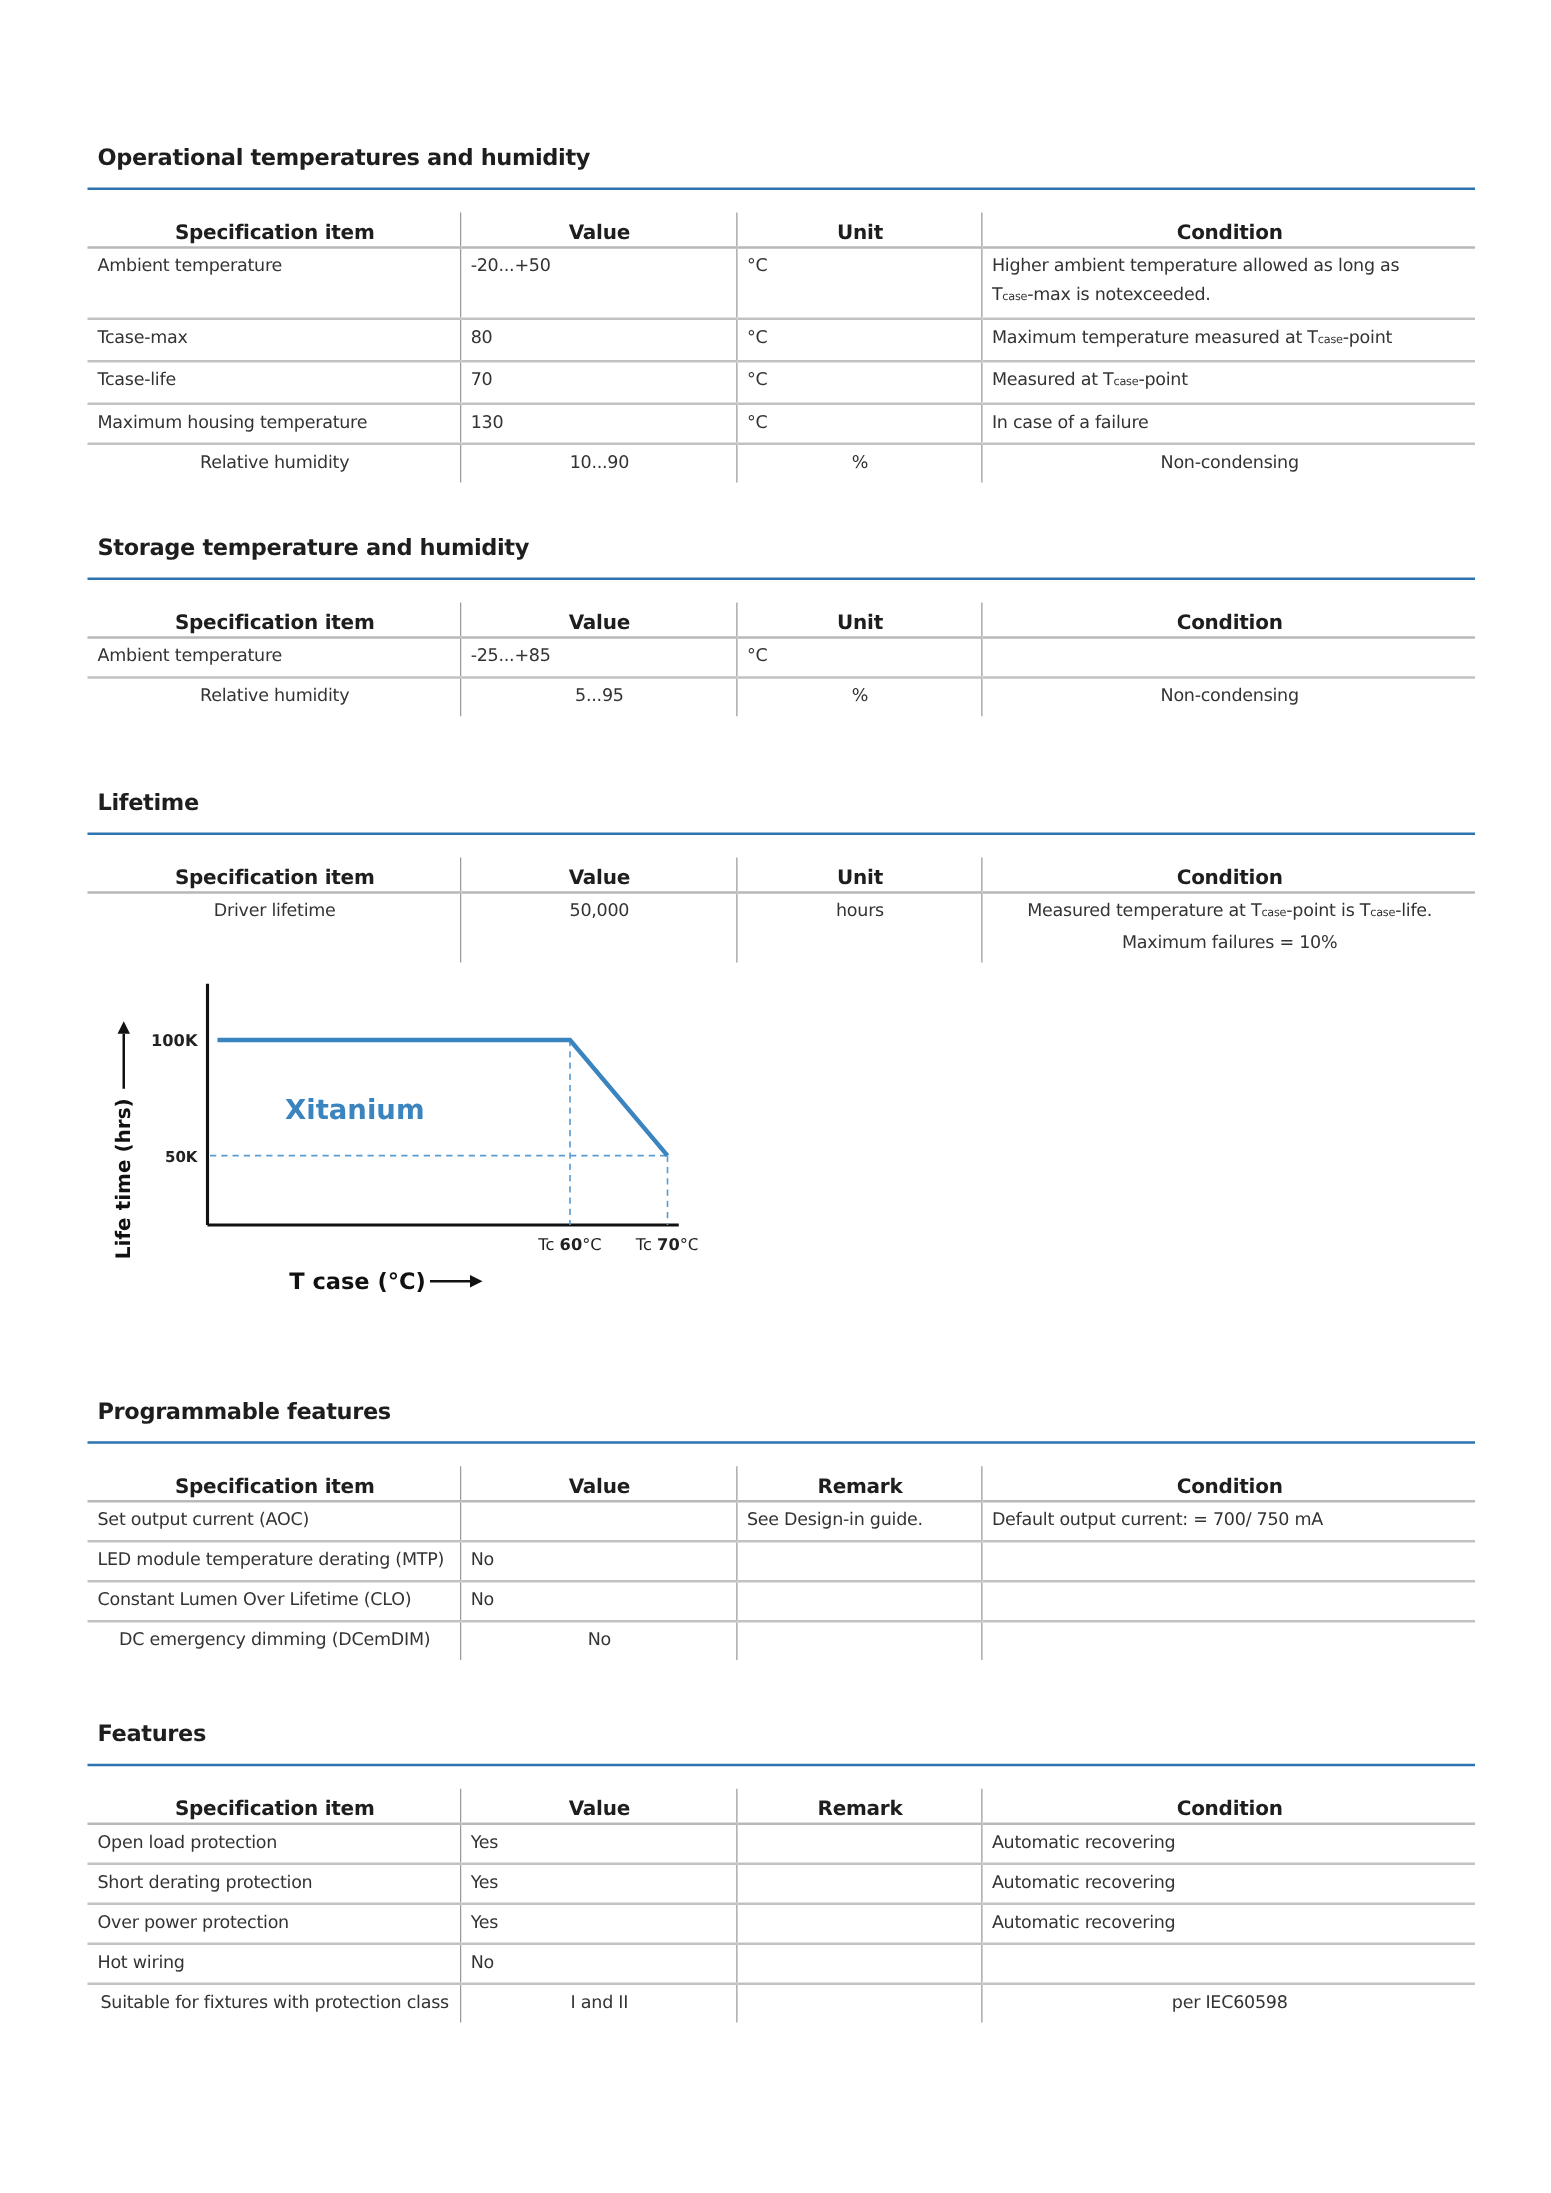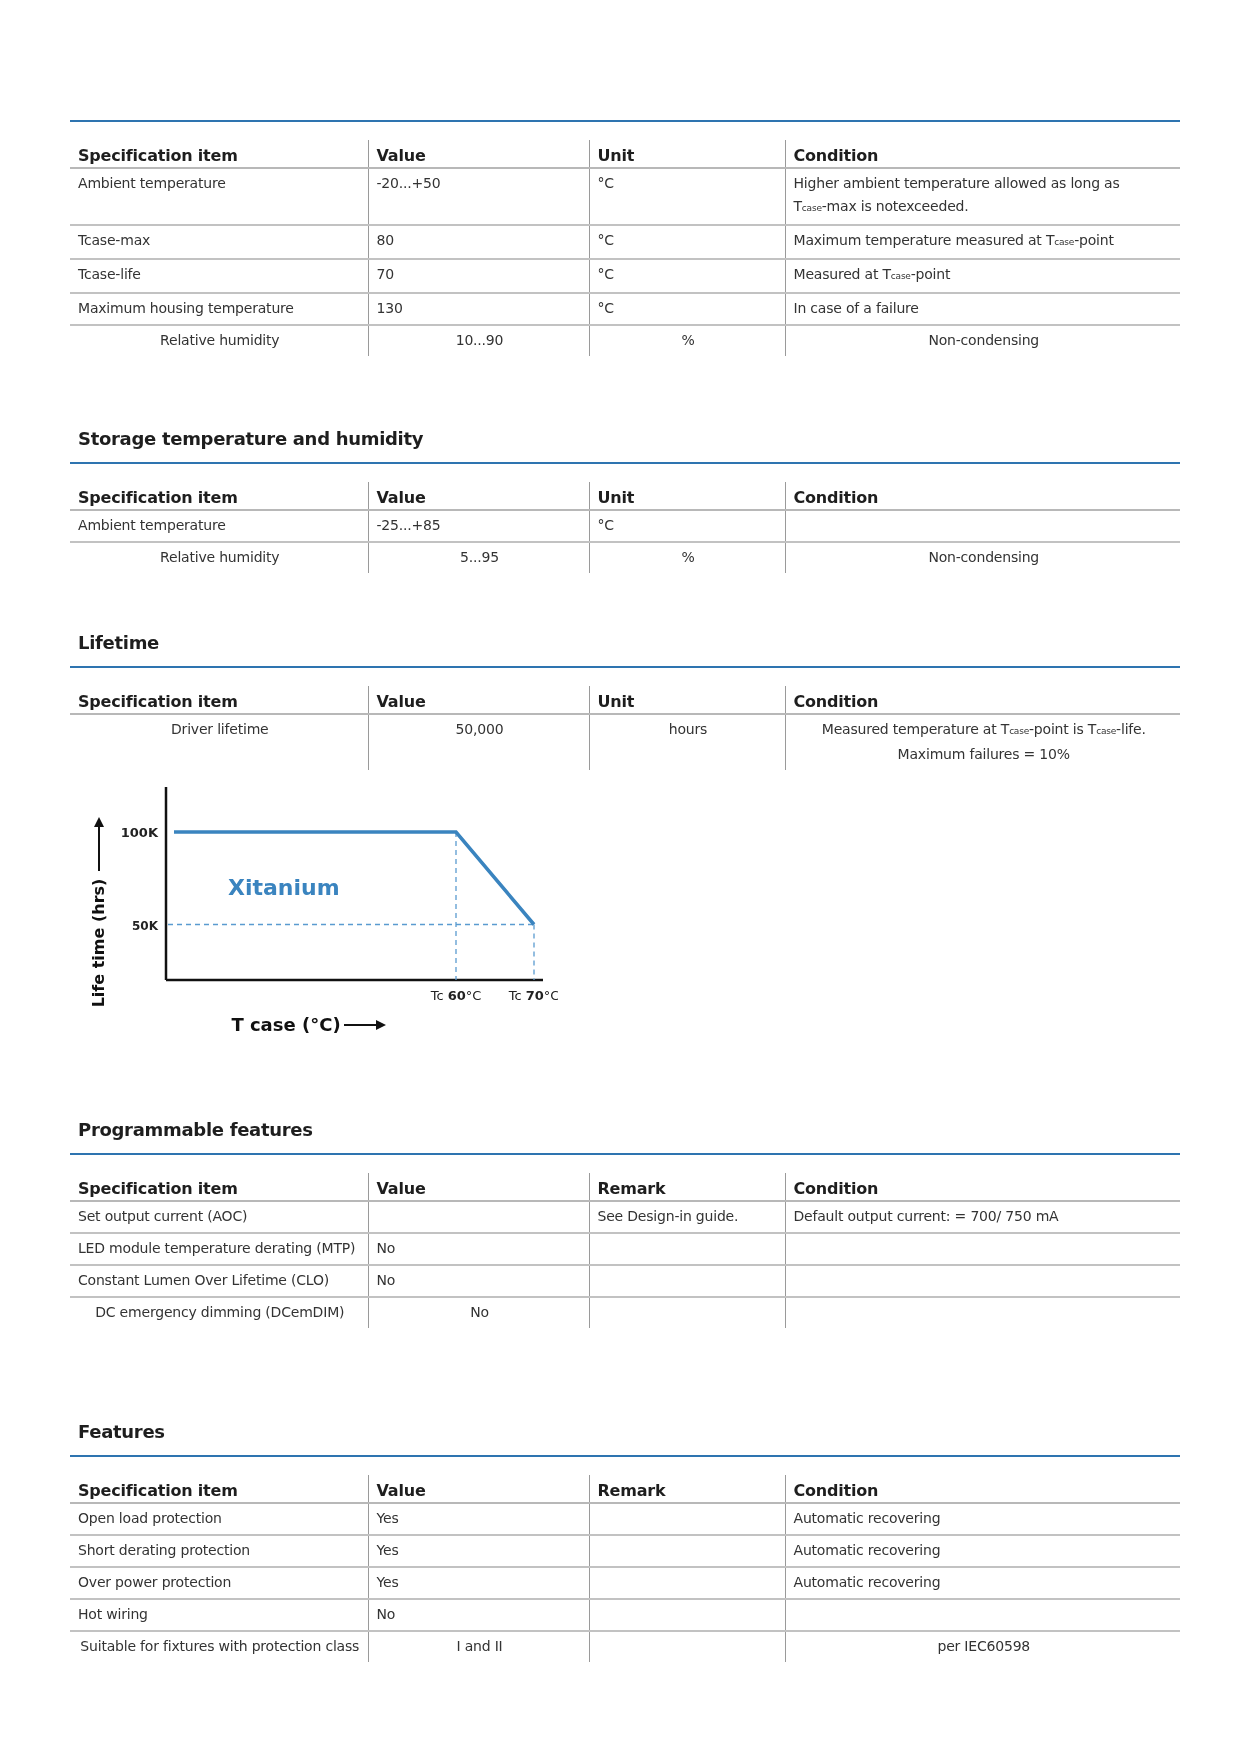--- a/index.html
+++ b/index.html
@@ -16,21 +16,21 @@
   .rule { height: 0; border-top: 2px solid #2e74b0; margin-top: 8px; }
   table.spec {
     border-collapse: collapse; width: 1110px; margin-top: 18px; table-layout: fixed;
     font-size: 14px; letter-spacing: -0.2px;
   }
   table.spec col.c1 { width: 298px; }
   table.spec col.c2 { width: 221px; }
   table.spec col.c3 { width: 196px; }
   table.spec col.c4 { width: 395px; }
   table.spec th {
-    text-align: left; font-weight: bold; font-size: 16px; color: #1e1e1e;
+    text-align: center; font-weight: bold; font-size: 16px; color: #1e1e1e;
     padding: 6px 6px 2px 8px; height: 18px;
     border-bottom: 2px solid #b8b8b8;
   }
   table.spec td {
     vertical-align: top; padding: 3px 6px 4px 8px; line-height: 23px; color: #333;
     border-bottom: 2px solid #c2c2c2;
   }
   table.spec tr:last-child td { border-bottom: none; text-align: center; }
   table.spec th + th, table.spec td + td { border-left: 1px solid #9a9a9a; }
   .sub { font-size: 9px; }
@@ -38,20 +38,21 @@
   .chart { position: absolute; left: 8px; top: 785px; width: 480px; height: 260px; }
   .footer { position: absolute; top: 1794px; font-size: 21px; color: #8a8a8a; letter-spacing: -0.2px; }
   .footer.date { color: #2b2b2b; margin-left: 24px; }
 </style>
 </head>
 <body>
 
 <div class="page">
 
   <div class="section" style="top:112px;">
+    <h2 class="section-title">Operational temperatures and humidity</h2>
     <div class="rule"></div>
     <table class="spec">
       <colgroup>
           <col class="c1">
           <col class="c2">
           <col class="c3">
           <col class="c4">
         </colgroup>
       <tbody>
           <tr>
@@ -222,21 +223,21 @@
       <tr>
         <td>DC emergency dimming (DCemDIM)</td>
         <td>No</td>
         <td></td>
         <td></td>
       </tr>
     </tbody>
       </table>
   </div>
 
-  <div class="section" style="top:1417px;">
+  <div class="section" style="top:1373px;">
     <h2 class="section-title">Features</h2>
     <div class="rule"></div>
     <table class="spec">
       <colgroup>
           <col class="c1">
           <col class="c2">
           <col class="c3">
           <col class="c4">
         </colgroup>
       <tbody>

